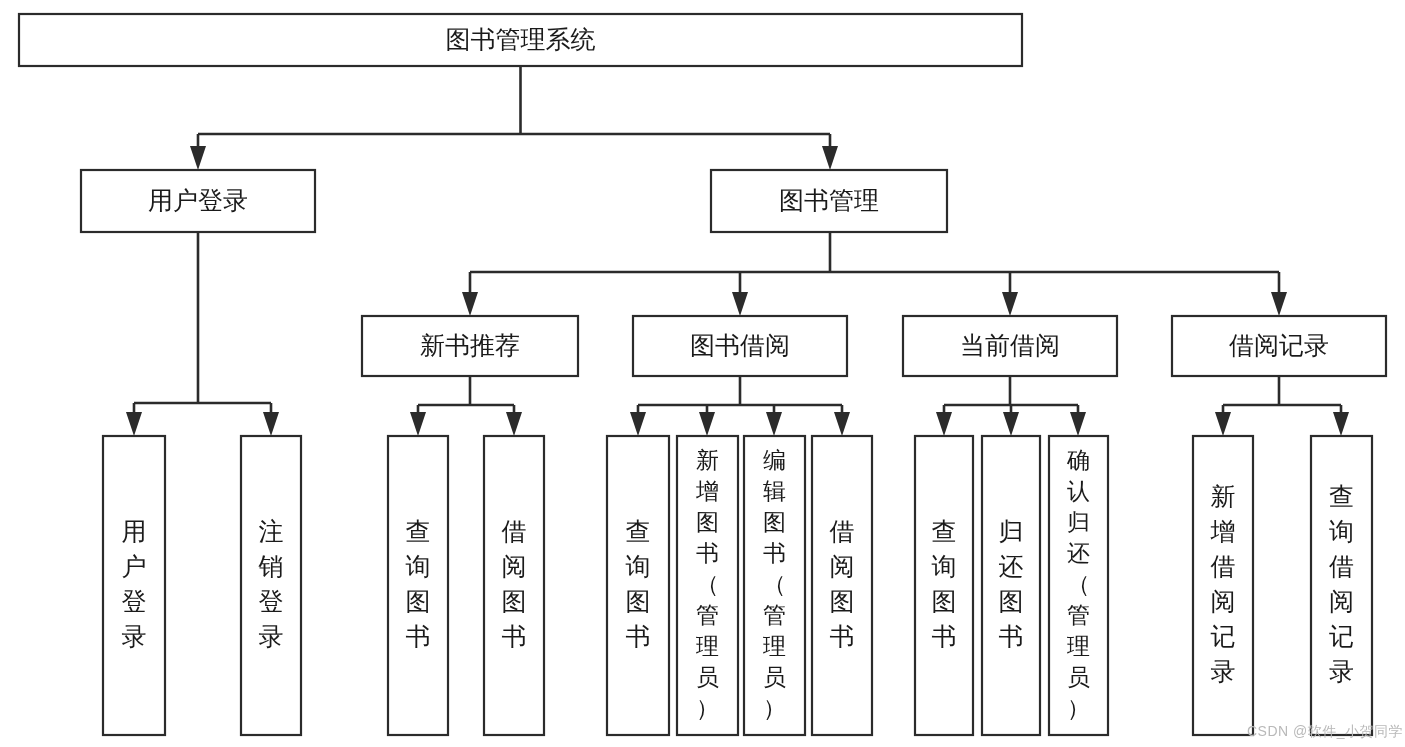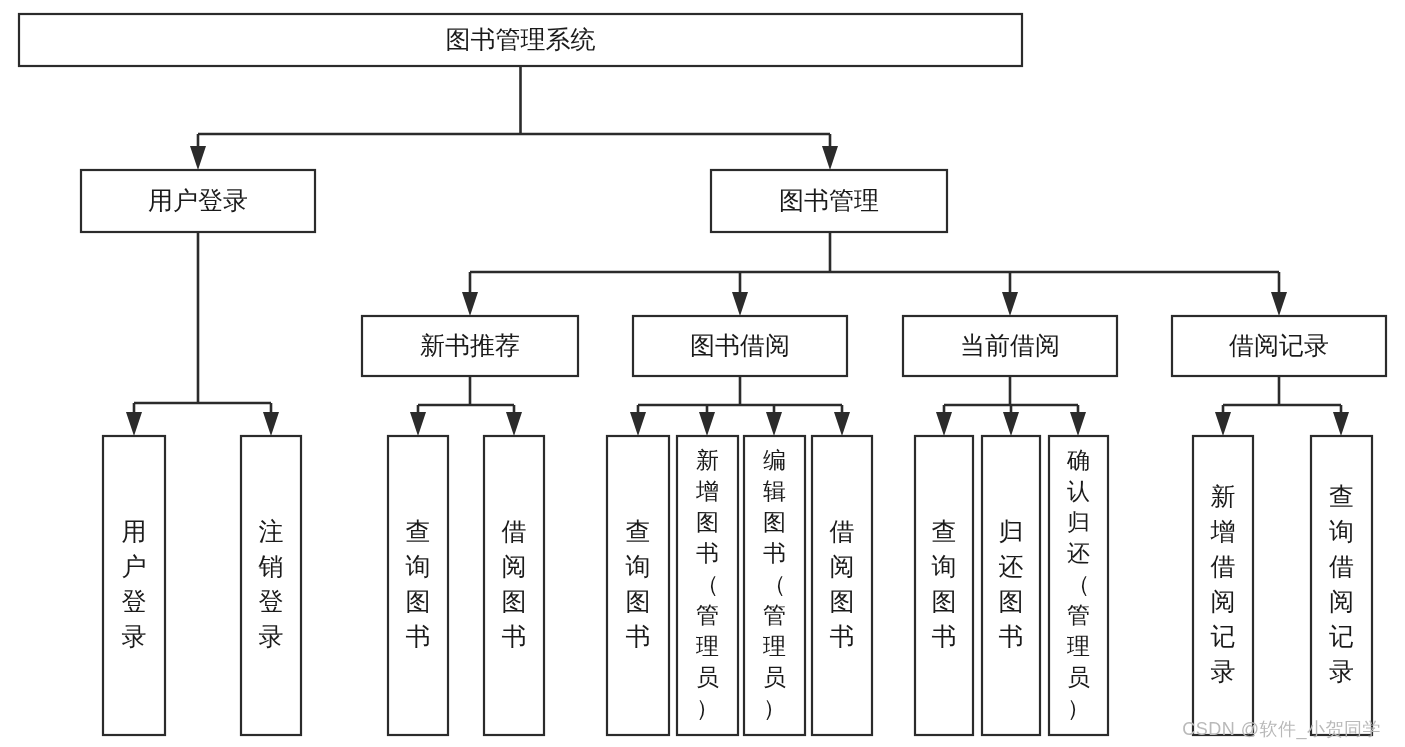--- a/index.html
+++ b/index.html
@@ -54,24 +54,24 @@
     stroke-width: 2.6;
     fill: none;
     stroke-linecap: butt;
   }
   .arrow-head {
     fill: #2b2b2b;
     stroke: none;
   }
   .watermark {
     position: absolute;
-    right: 24px;
+    right: 2px;
     bottom: 6px;
     font-family: "Liberation Sans", sans-serif;
-    font-size: 18px;
+    font-size: 14px;
     color: #b9b9b9;
     white-space: nowrap;
     letter-spacing: 0.5px;
   }
 </style>
 </head>
 <body>
 
 <div id="diagram-root">
 

